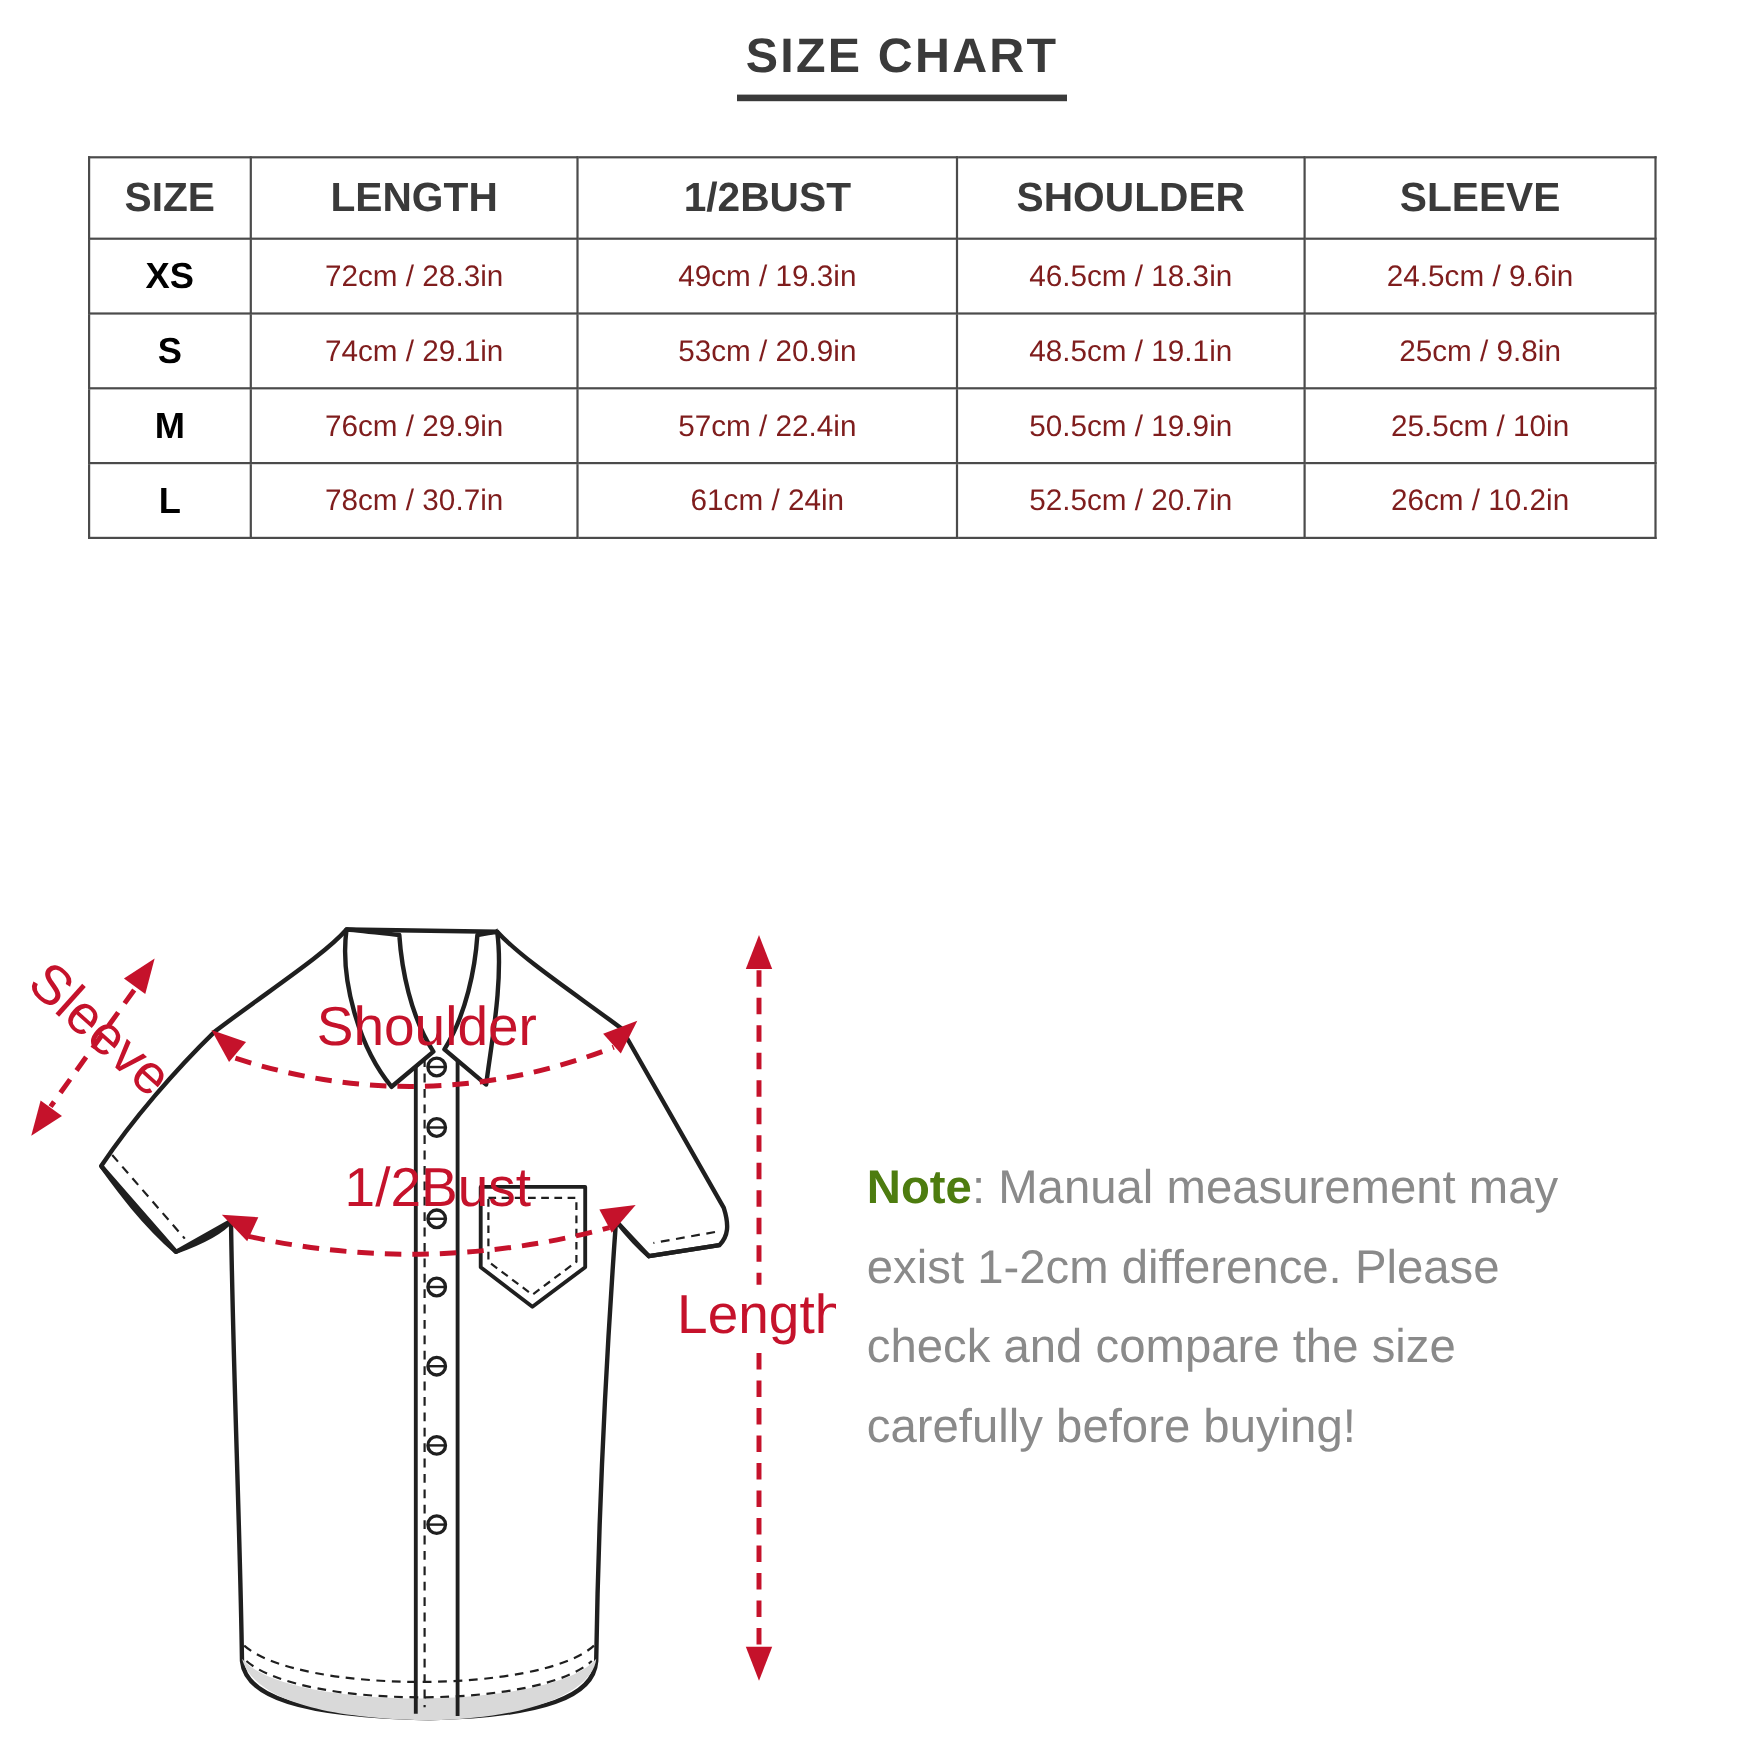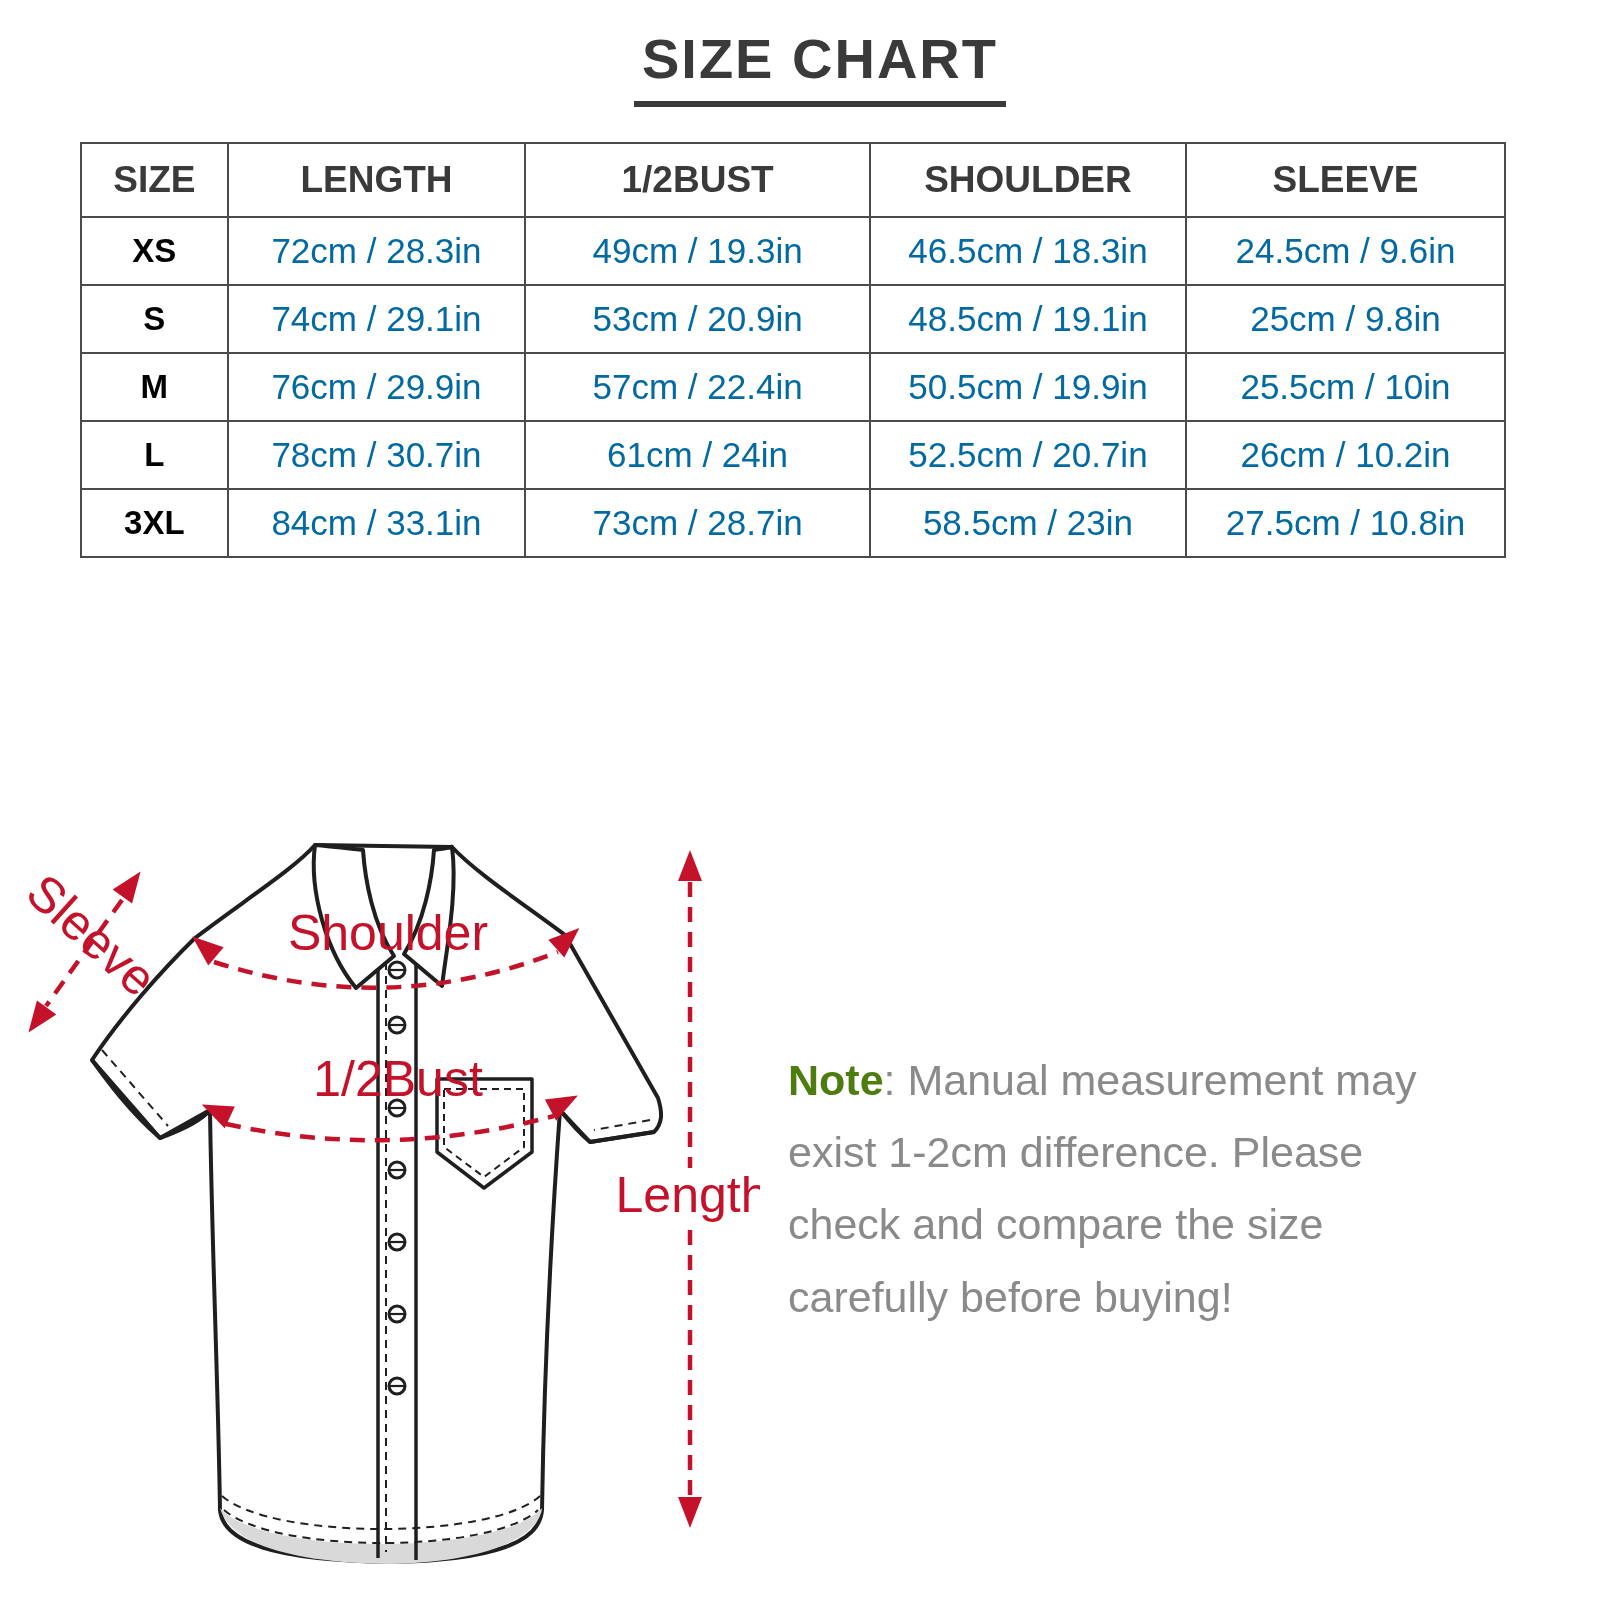--- a/index.html
+++ b/index.html
@@ -1,30 +1,30 @@
 <!DOCTYPE html>
 <html><head>
 <meta charset="utf-8">
 <style>
   html,body{margin:0;padding:0;background:#ffffff;}
   .page{position:relative;width:1600px;height:1600px;background:#ffffff;overflow:hidden;
         font-family:"Liberation Sans",sans-serif;}
 
   
   .title-wrap{position:absolute;top:26px;left:0;width:1600px;text-align:center;}
-  .title{display:inline-block;font-size:56px;font-weight:bold;color:#3a3a3a;
+  .title{display:inline-block;font-size:44px;font-weight:bold;color:#3a3a3a;
          letter-spacing:2px;border-bottom:6px solid #3a3a3a;padding:0 8px 10px 8px;margin-left:40px;}
 
   
   .size-table{position:absolute;left:80px;top:142px;width:1426px;
               border-collapse:collapse;table-layout:fixed;}
   .size-table td{border:2px solid #4b4b4b;text-align:center;vertical-align:middle;
                  padding:0;overflow:hidden;white-space:nowrap;}
   .size-table thead td{height:72px;font-size:37px;font-weight:bold;color:#3a3a3a;margin-left:23px;}
-  .size-table tbody td{height:66px;font-size:35px;color:#0369a1;}
+  .size-table tbody td{height:66px;font-size:27px;color:#7f1d1d;}
   .size-table tbody td.size-col{font-weight:bold;color:#000000;font-size:33px;}
   col.c-size{width:10.3%;} col.c-length{width:20.9%;} col.c-bust{width:24.2%;}
   col.c-shoulder{width:22.2%;} col.c-sleeve{width:22.4%;}
 
   
   .shirt-box{position:absolute;left:20px;top:820px;width:740px;height:780px;}
 
   
   .note{position:absolute;left:788px;top:1044px;width:688px;
         font-size:43px;line-height:1.68;color:#8a8a8a;}
@@ -80,27 +80,20 @@
           <td>50.5cm / 19.9in</td>
           <td>25.5cm / 10in</td>
         </tr>
         <tr>
           <td class="size-col">L</td>
           <td>78cm / 30.7in</td>
           <td>61cm / 24in</td>
           <td>52.5cm / 20.7in</td>
           <td>26cm / 10.2in</td>
         </tr>
-        <tr>
-          <td class="size-col">3XL</td>
-          <td>84cm / 33.1in</td>
-          <td>73cm / 28.7in</td>
-          <td>58.5cm / 23in</td>
-          <td>27.5cm / 10.8in</td>
-        </tr>
       </tbody>
   </table>
 
   <div class="shirt-box">
     <svg width="740" height="780" viewBox="0 0 740 780" xmlns="http://www.w3.org/2000/svg">
 
       <g fill="#ebebeb" stroke="none">
         <path d="M120,180 C98,230 108,272 132,295 C126,245 136,205 152,178 Z"></path>
         <path d="M200,300 C232,332 252,362 242,425 C224,382 202,340 192,308 Z"></path>
         <path d="M556,178 C588,228 600,262 584,295 C578,250 562,212 546,184 Z"></path>

